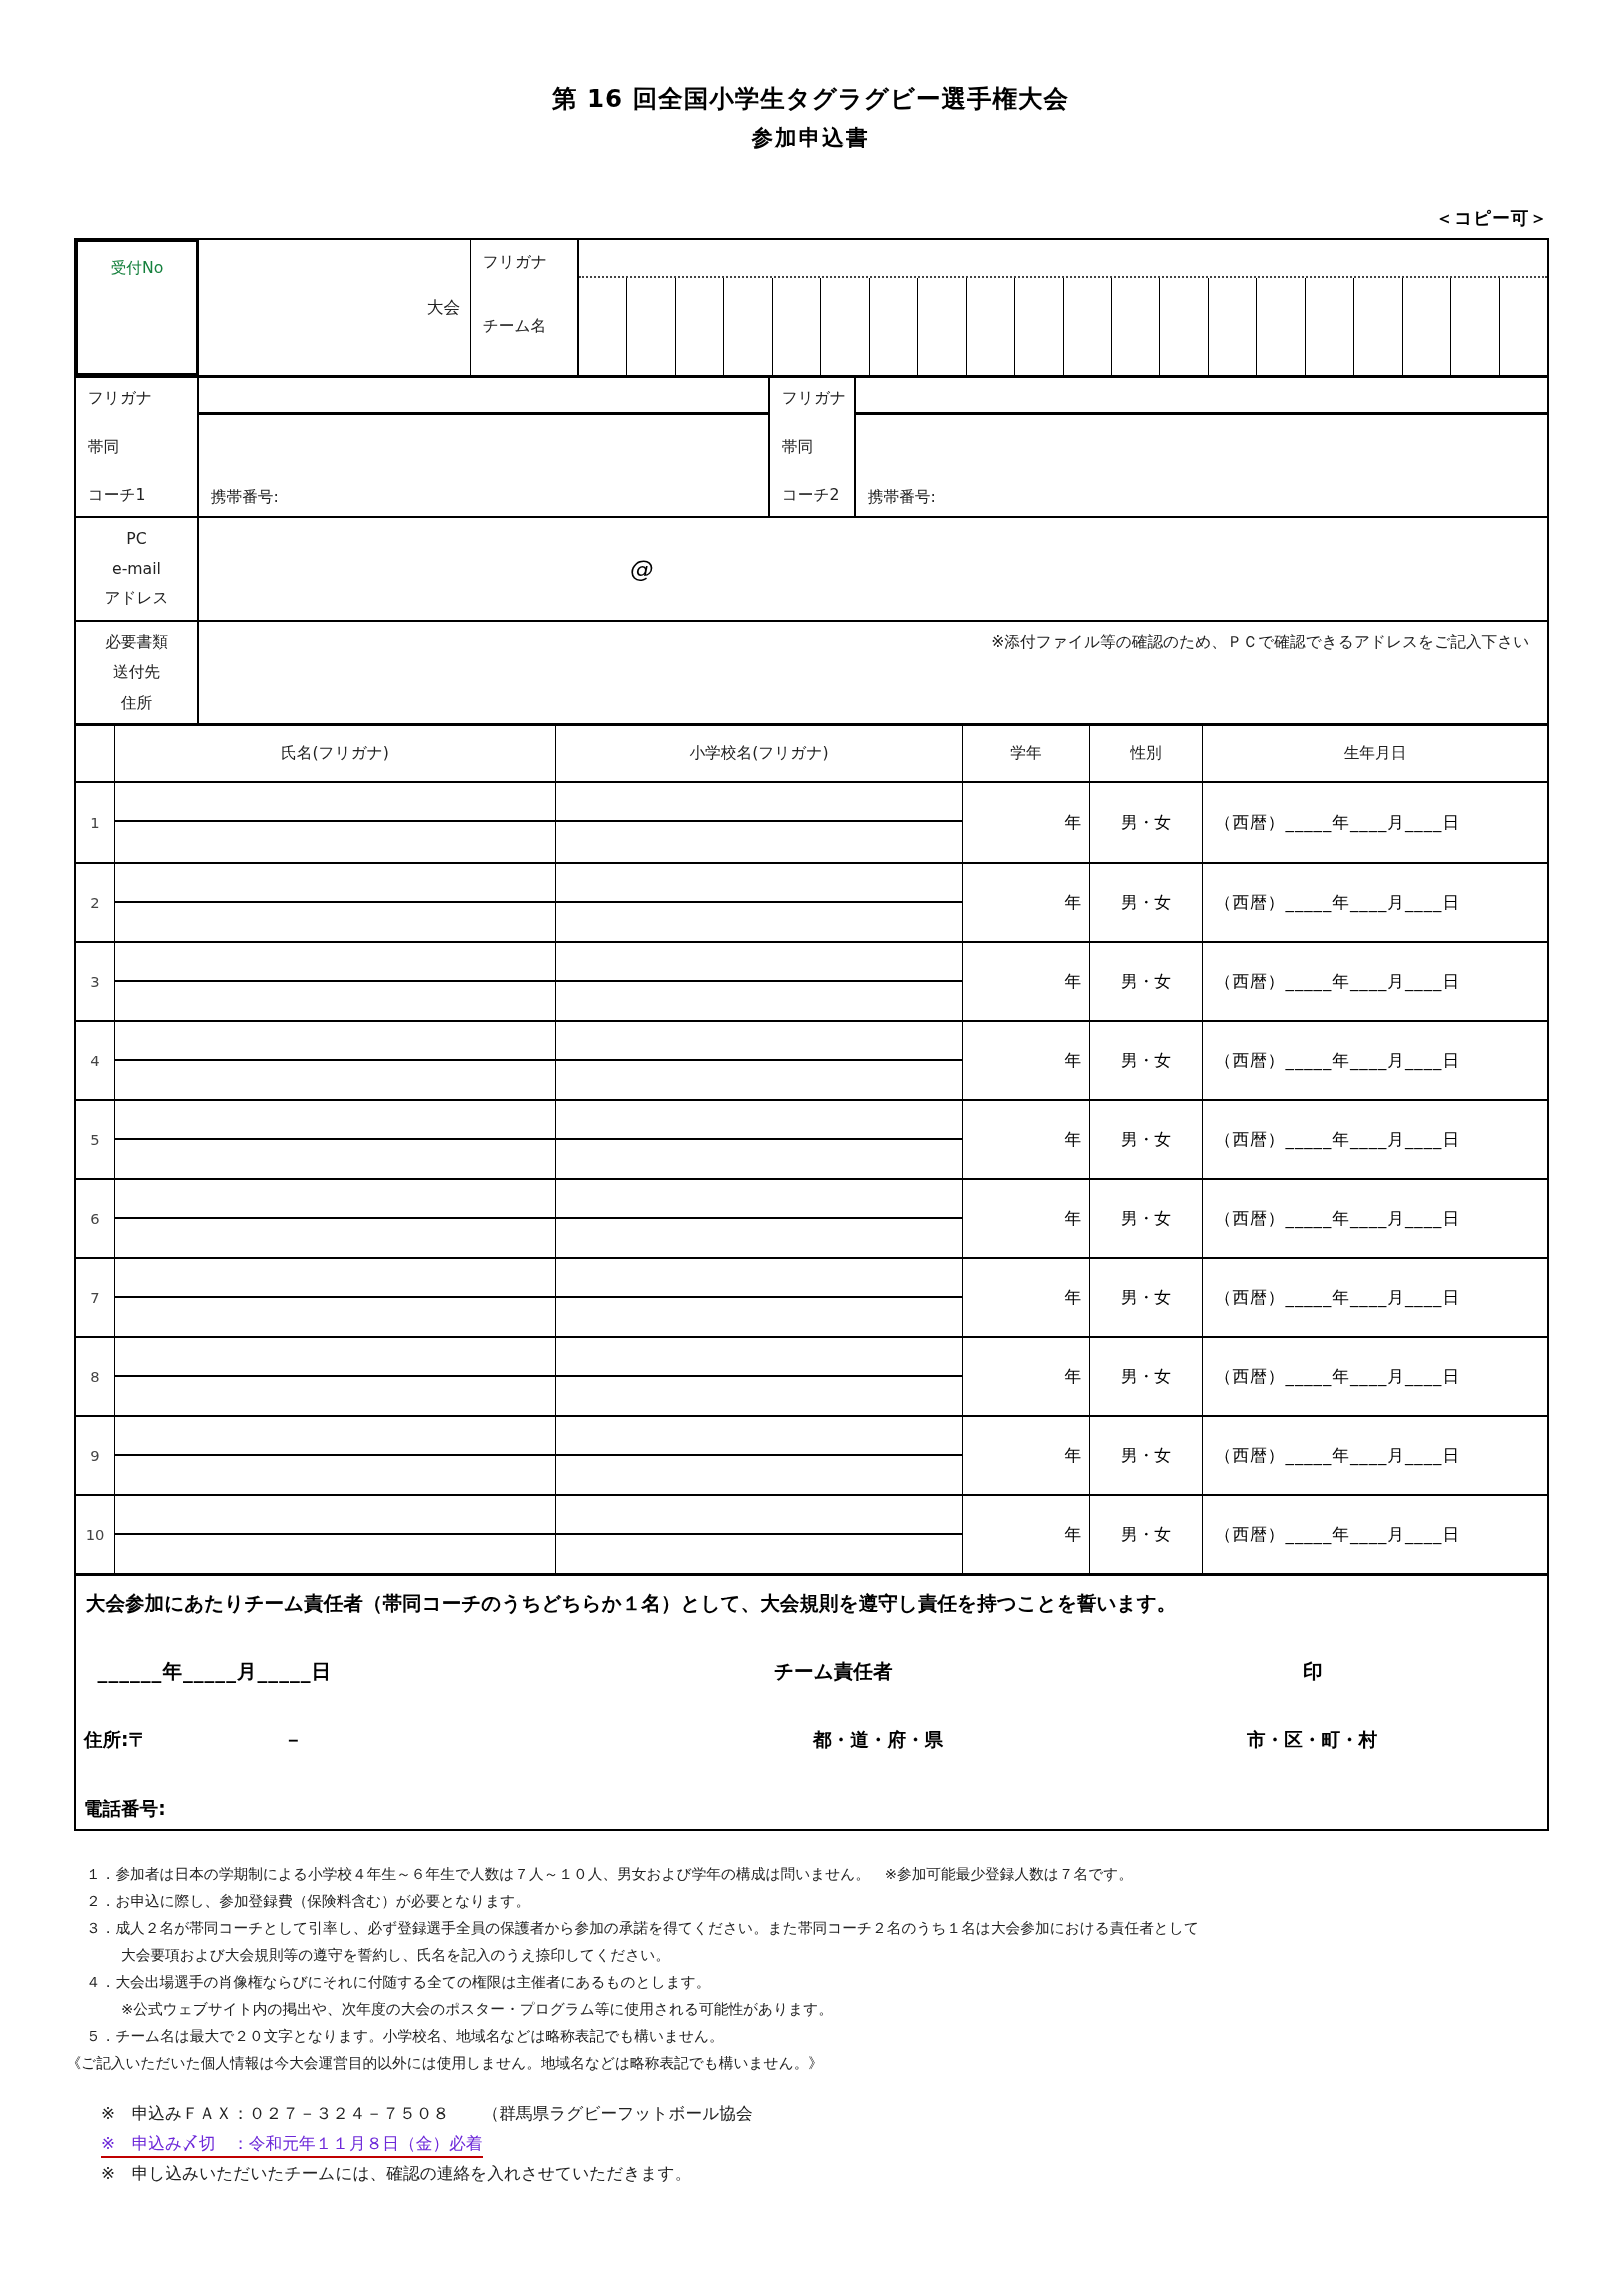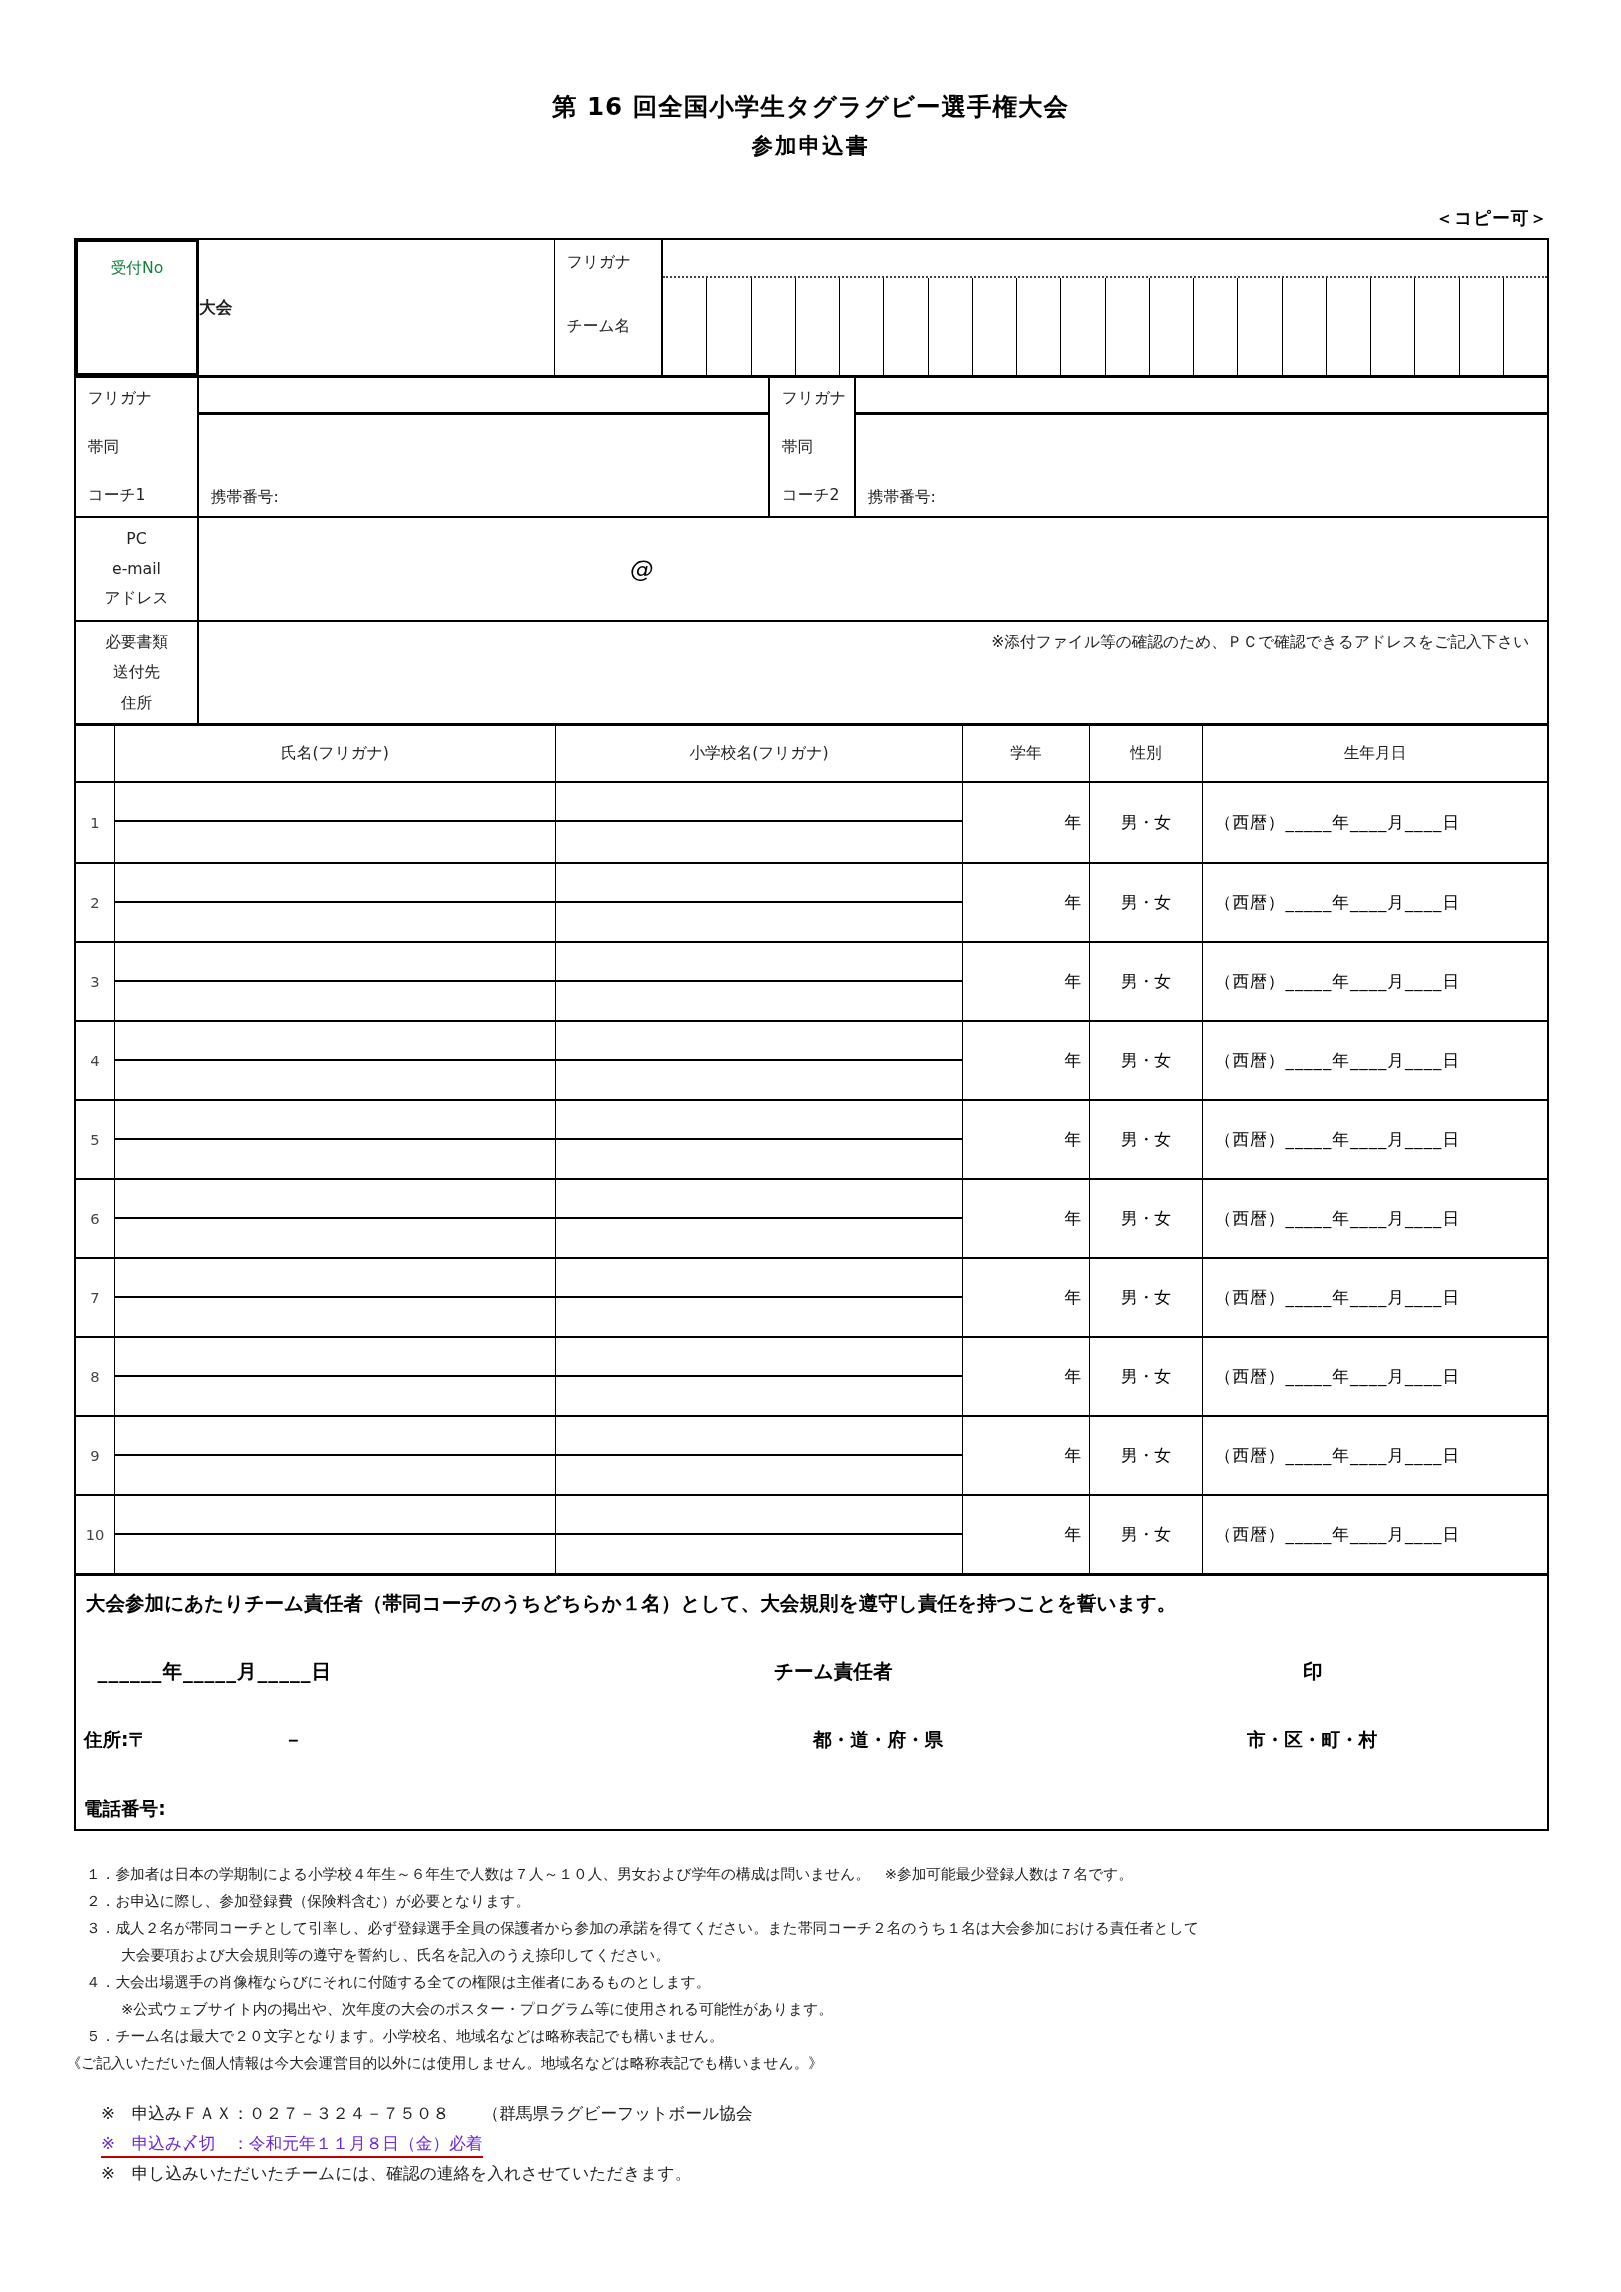--- a/index.html
+++ b/index.html
@@ -3,33 +3,33 @@
 <meta charset="utf-8">
 <style>
   * { margin:0; padding:0; box-sizing:border-box; }
   html,body { background:#e8e8e8; }
   .page {
     position:relative; width:1621px; height:2293px; margin:0 auto;
     background:#ffffff; color:#000;
     font-family:"DejaVu Sans","Liberation Sans",sans-serif;
   }
   
-  .title-block { position:absolute; top:90px; left:0; width:100%; text-align:center; }
+  .title-block { position:absolute; top:82px; left:0; width:100%; text-align:center; }
   .title-line1 { font-size:24.5px; font-weight:bold; letter-spacing:1px; }
   .title-line2 { font-size:21.6px; font-weight:bold; margin-top:7.8px; letter-spacing:2px; }
   .copy-note { position:absolute; top:206px; right:73px; font-size:17.6px; font-weight:bold; letter-spacing:1px; }
 
   
   .form-table { position:absolute; top:238px; left:74px; width:1475px; border:2.9px solid #000; background:#fff; }
   .sec { display:flex; width:100%; }
 
   
   .sec-top { height:135px; }
   .cell-reception { width:123px; border:2px solid #000; border-right:3.9px solid #000; padding-top:15.7px; text-align:center; font-size:15.7px; color:#15803d; }
-  .cell-taikai { width:356px; border-right:1px solid #000; display:flex; align-items:center; justify-content:flex-start; padding-right:9.8px; font-size:16.7px; color:#222;font-weight:bold; }
+  .cell-taikai { width:272px; border-right:1px solid #000; display:flex; align-items:center; justify-content:flex-end; padding-right:9.8px; font-size:16.7px; color:#222; }
   .cell-teamlabel { width:108px; border-right:2px solid #000; font-size:15.7px; color:#222; padding:11.8px 0 0 11.8px; }
   .cell-teamlabel .lbl2 { margin-top:43px; }
   .team-grid { flex:1; display:flex; flex-direction:column; }
   .team-furigana { height:36px; }
   .team-boxes { flex:1; display:flex; border-top:2px dotted #444; }
   .team-box { flex:1; }
   .team-box + .team-box { border-left:1px solid #000; }
 
   
   .sec-coach { height:141px; border-top:3.9px solid #000; }

